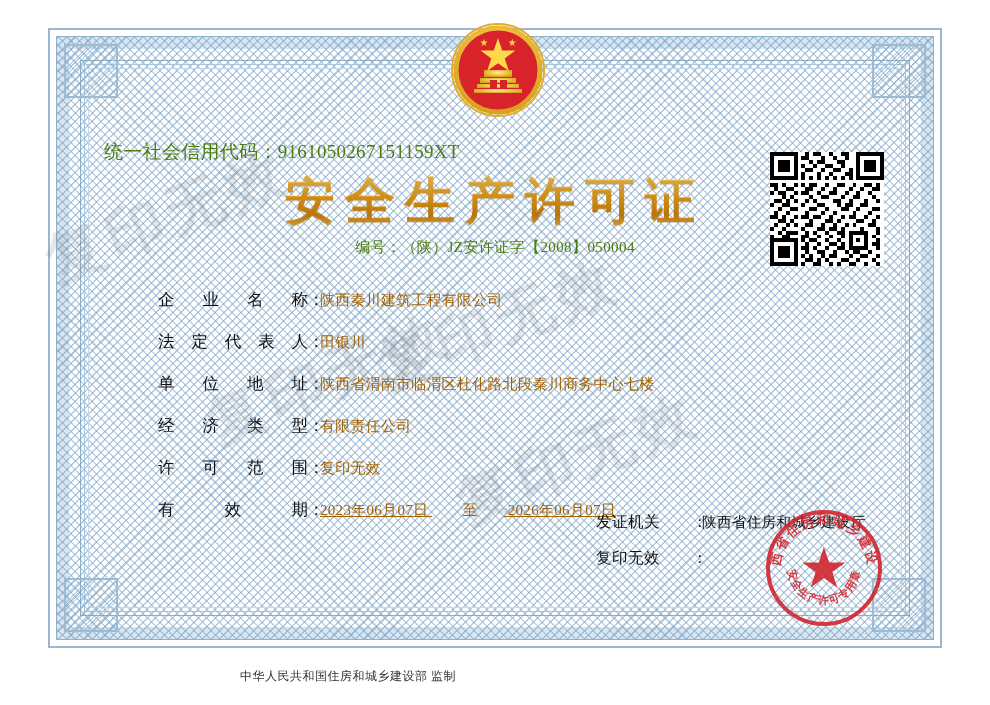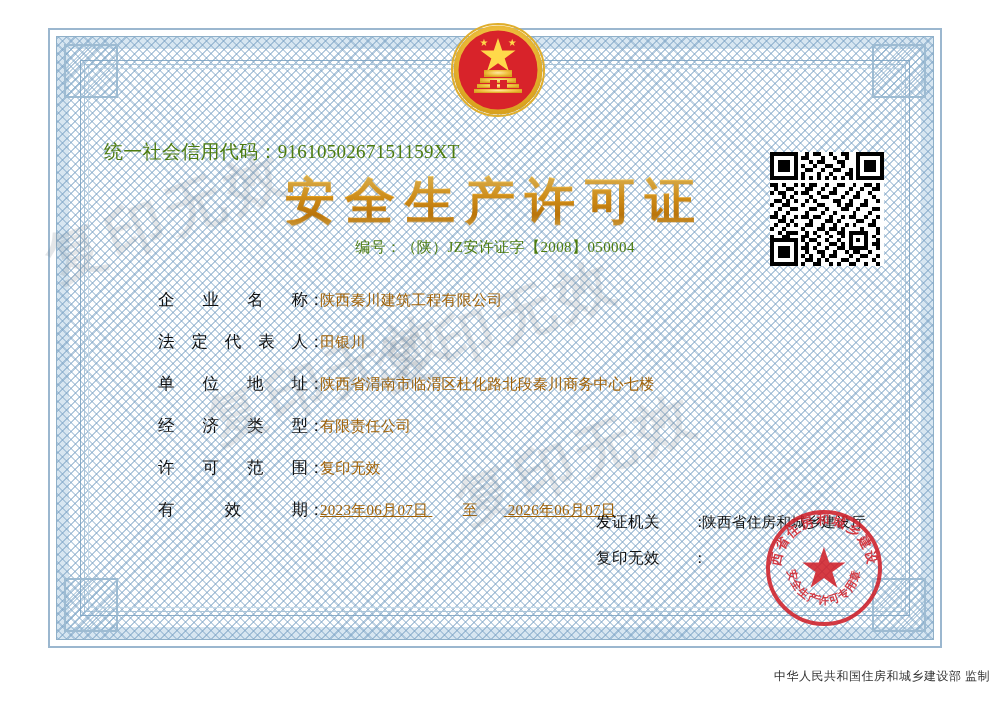--- a/index.html
+++ b/index.html
@@ -212,21 +212,21 @@
   .issuer-row .colon { width: 10px; }
   .issuer-row .val { font-size: 14.5px; letter-spacing: .4px; }
   .issuer-row .val .seg { display: inline-block; }
   .date-val .seg { margin: 0 2px; }
 
   .footer-note {
     position: absolute;
     left: 0;
     top: 668px;
     width: 990px;
-    text-align: right;
+    text-align: left;
     font-size: 12px;
     color: #333;
     letter-spacing: .5px;
     padding-left: 240px;
     box-sizing: border-box;
   }
 
   
   .seal {
     position: absolute;

